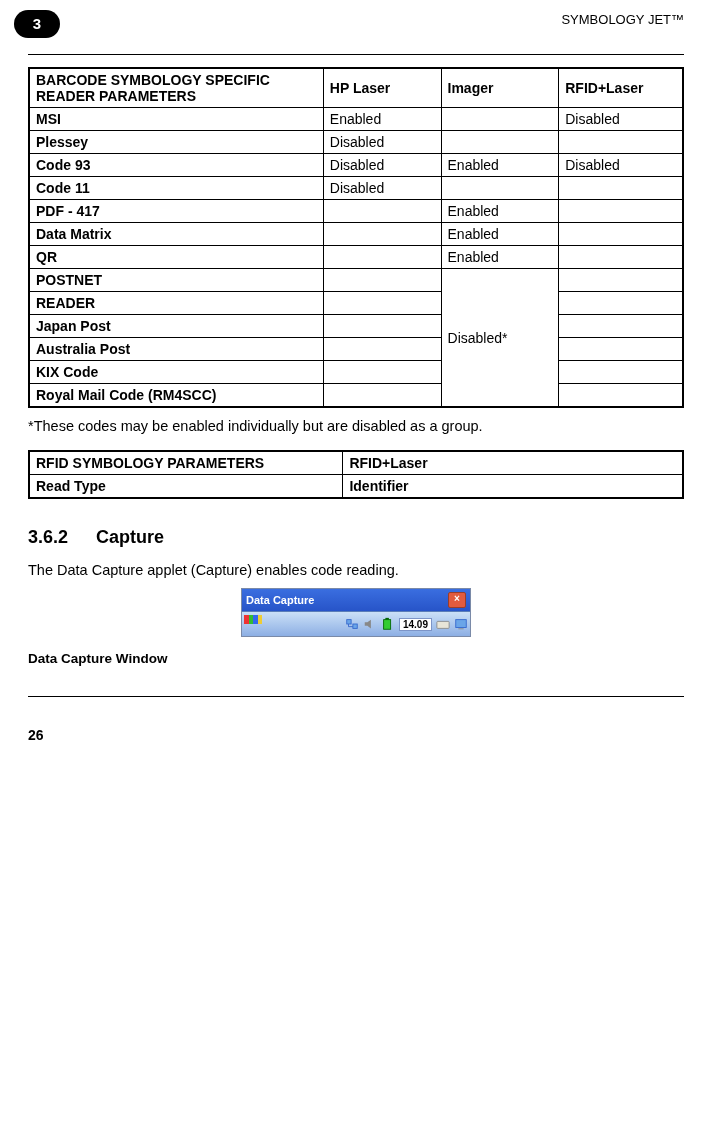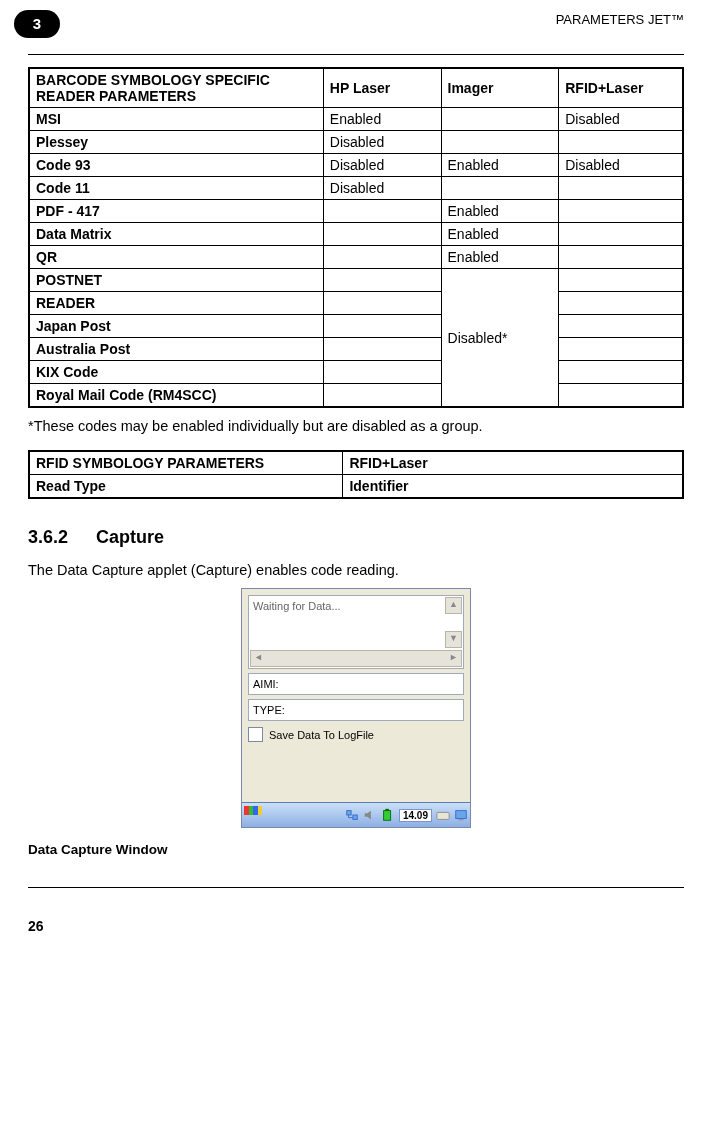--- a/index.html
+++ b/index.html
@@ -213,21 +213,21 @@
     border-top: 1px solid #000;
     margin-top: 30px;
   }
 </style>
 </head>
 <body>
 
 <div class="page-wrap">
   <div class="header-row">
     <div class="chapter-badge">3</div>
-    <div class="header-title">PARAMETERS JET™</div>
+    <div class="header-title">SYMBOLOGY JET™</div>
   </div>
   <hr class="rule">
 
   <table class="outer">
     <tbody>
         <tr>
       <th style="width:45%">BARCODE SYMBOLOGY SPECIFIC<br>READER PARAMETERS</th>
       <th class="center" style="width:18%">HP Laser</th>
       <th class="center" style="width:18%">Imager</th>
       <th class="center" style="width:19%">RFID+Laser</th>
@@ -324,36 +324,23 @@
     </table>
 
   <div class="section-heading">
     <span class="num">3.6.2</span><span>Capture</span>
   </div>
 
   <div class="body-text">The Data Capture applet (Capture) enables code reading.</div>
 
   <div class="screenshot-wrap">
     <div class="win">
-      <div class="win-body">
-        <div class="txtarea">
-          <span>Waiting for Data...</span>
-          <div class="sb-up">▲</div>
-          <div class="sb-down">▼</div>
-          <div class="hscroll">
-              <span>◄</span>
-              <span>►</span>
-            </div>
-        </div>
-        <div class="field">AIMI:</div>
-        <div class="field">TYPE:</div>
-        <div class="chk-row">
-          <div class="chk"></div>
-          <span>Save Data To LogFile</span>
-        </div>
+      <div class="win-title">
+        <span>Data Capture</span>
+        <span class="win-close">×</span>
       </div>
       <div class="taskbar">
         <span class="tb-start">
           <span style="background:#e33"></span>
             <span style="background:#3b3"></span>
             <span style="background:#36e"></span>
             <span style="background:#ec3"></span>
         </span>
         <span class="tb-spacer"></span>
         <svg class="tb-icon" viewBox="0 0 16 16">

